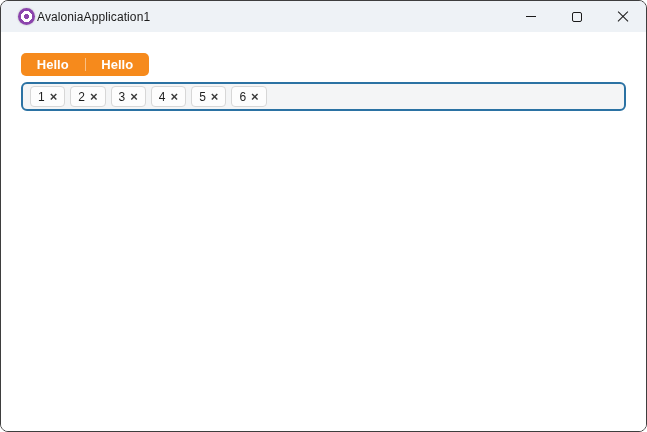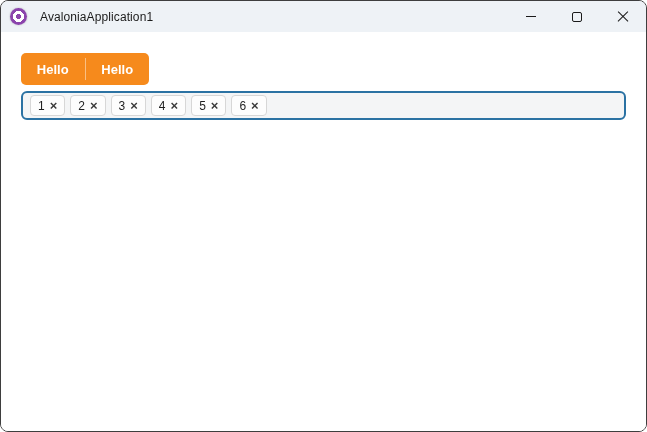--- a/index.html
+++ b/index.html
@@ -14,21 +14,21 @@
     box-shadow: inset 1px 0 0 rgba(0,0,0,0.12);
     display:flex; flex-direction:column;
   }
 
   
   .titlebar {
     height:31px; flex:0 0 31px;
     background:#EEF2F6;
     display:flex; align-items:center;
   }
-  .titlebar-left { display:flex; align-items:center; gap:13px; padding-left:9px; flex:1; }
+  .titlebar-left { display:flex; align-items:center; gap:2px; padding-left:17px; flex:1; }
   .app-logo {
     width:17px; height:17px; border-radius:50%;
     background: radial-gradient(circle at 50% 50%, #8B44AC 0 2.6px, #ffffff 2.6px 5.6px, #8B44AC 5.6px 100%);
     box-shadow: 0 0 2px rgba(0,0,0,0.25);
   }
   .window-title { font-size:12px; color:#1b1b1b; letter-spacing:.1px; }
   .caption-buttons { display:flex; height:31px; }
   .caption-btn {
     width:46px; height:31px;
     display:flex; align-items:center; justify-content:center;
@@ -42,21 +42,21 @@
     width:14px; height:1.2px; background:#1a1a1a;
   }
   .close-glyph::before { transform:rotate(45deg); }
   .close-glyph::after  { transform:rotate(-45deg); }
 
   
   .content { flex:1; background:#ffffff; padding:21px 20px 0 20px; }
 
   
   .tab-bar {
-    width:128px; height:32px;
+    width:128px; height:23px;
     background:#F68A1C;
     border-radius:5px;
     display:flex; align-items:stretch;
     margin-bottom:6px;
   }
   .tab-btn {
     flex:1; border:none; background:transparent;
     color:#ffffff; font-weight:bold; font-size:13px;
     display:flex; align-items:center; justify-content:center;
     cursor:default; border-radius:5px;

